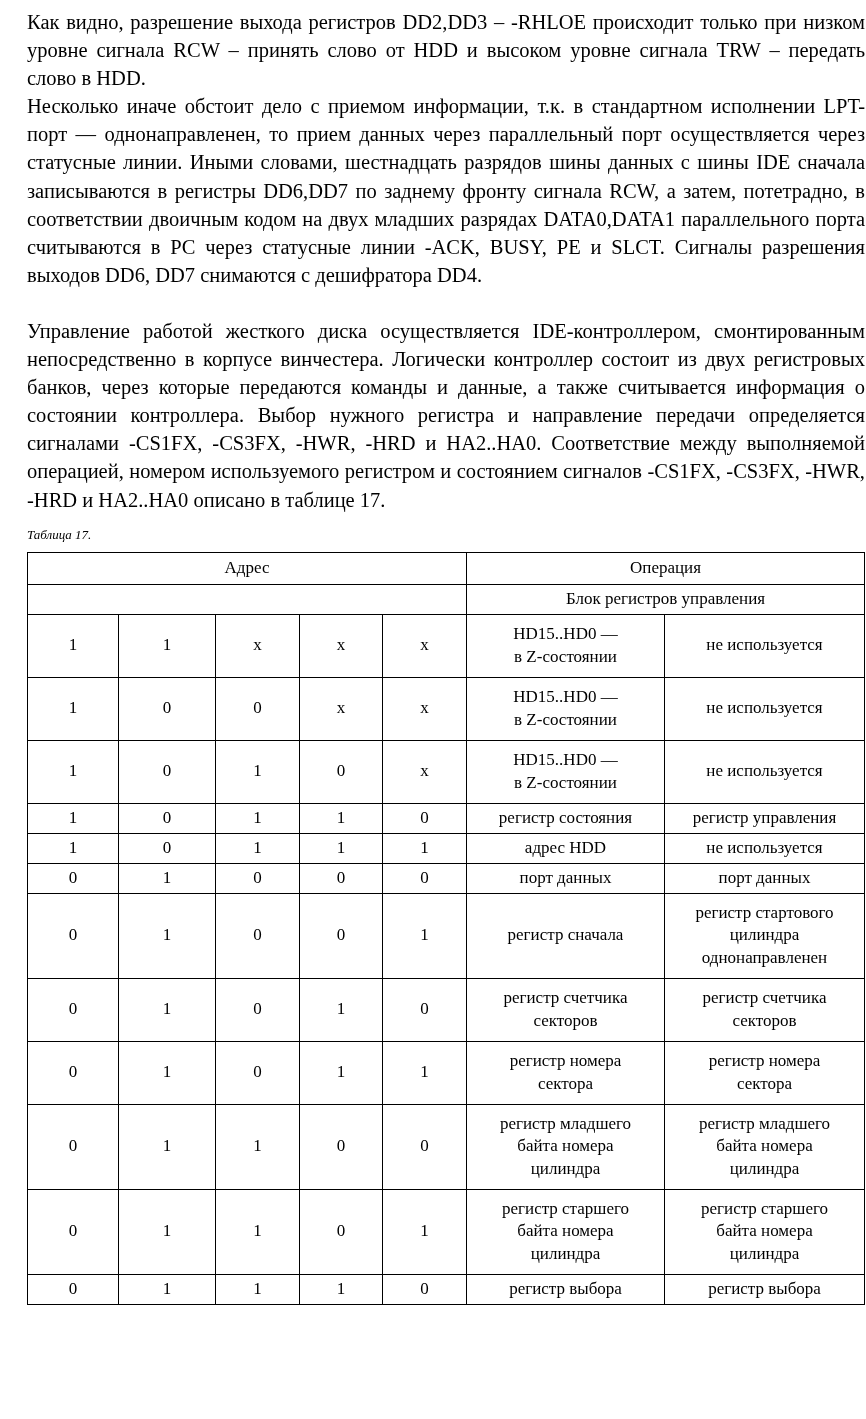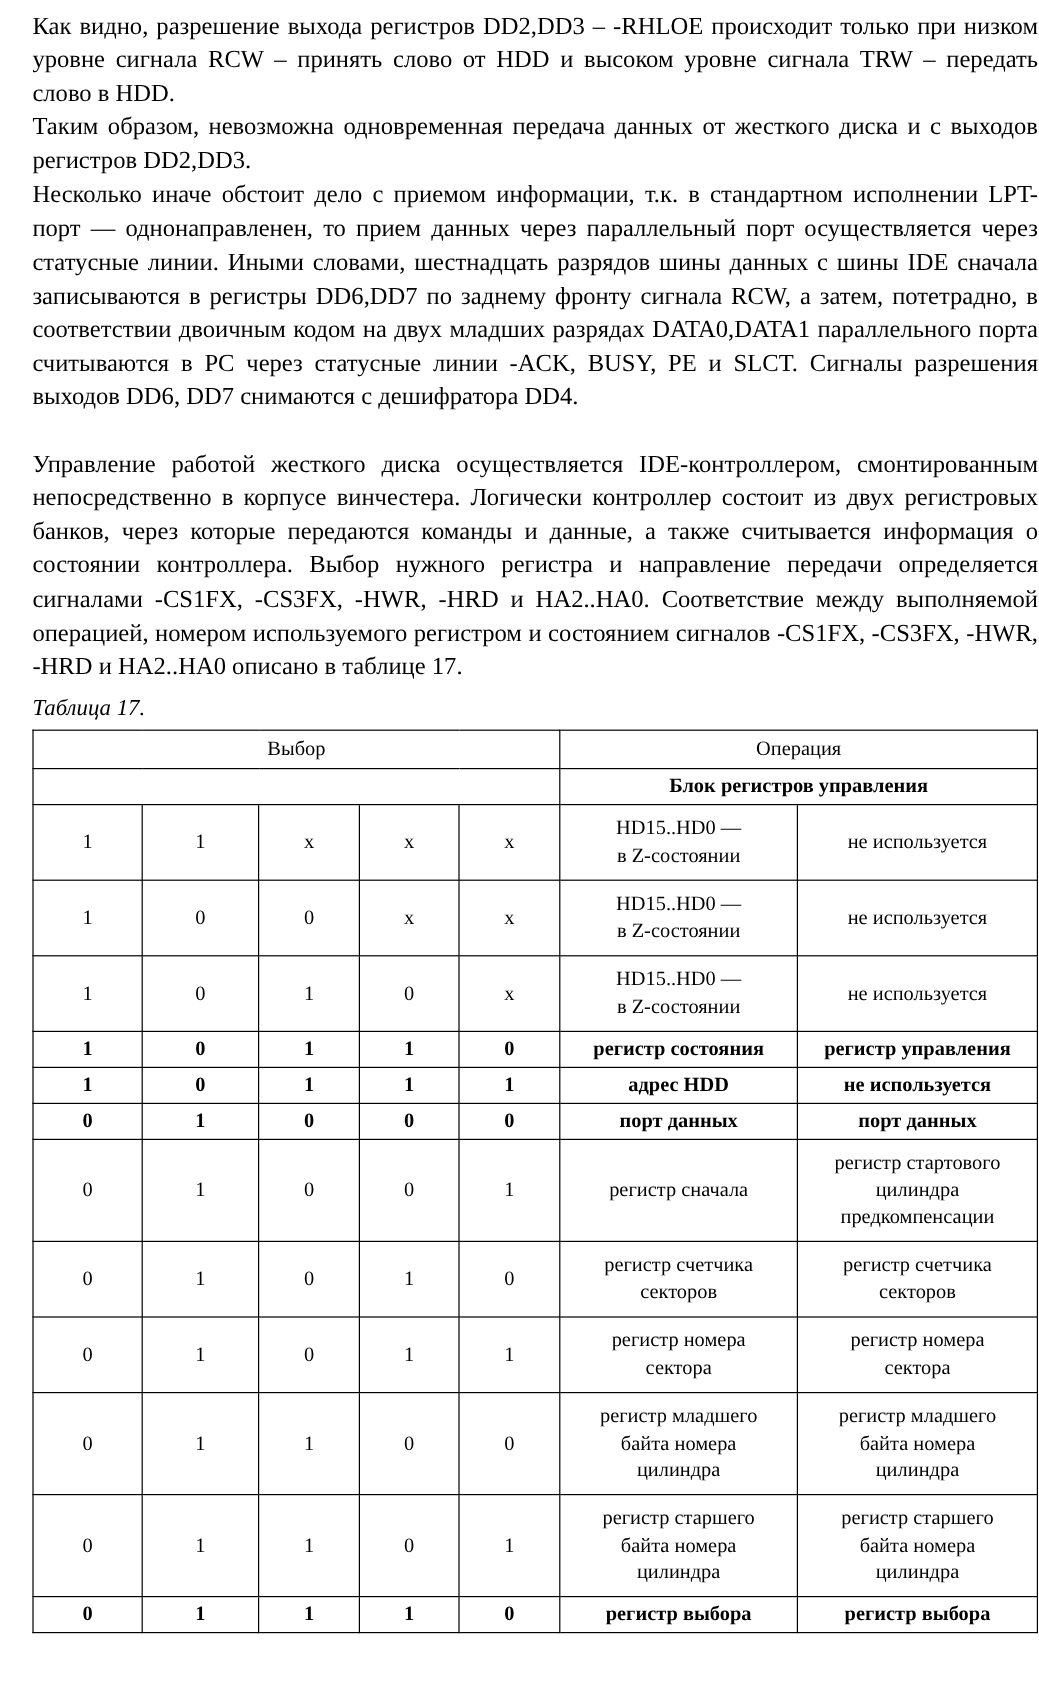--- a/index.html
+++ b/index.html
@@ -35,21 +35,21 @@
     text-justify: inter-word;
     text-indent: 0;
     hyphens: none;
   }
   p.body-par:last-child { text-align: justify; }
   .gap-par {
     height: 28px;
   }
   .caption {
     margin: 0;
-    font-size: 19px;
+    font-size: 13px;
     font-style: italic;
     line-height: 22px;
     padding-top: 10px;
     padding-bottom: 6px;
   }
   table.reg-table {
     border-collapse: collapse;
     width: 837px;
     table-layout: fixed;
     font-size: 17px;
@@ -59,61 +59,59 @@
     border: 1.5px solid #000;
     text-align: center;
     vertical-align: middle;
     padding: 2px 3px;
   }
   table.reg-table td.tall {
     height: 58px;
   }
   table.reg-table td.single {
     height: 25px;
-    font-weight: bold;
   }
   table.reg-table td.hdr {
     height: 27px;
   }
   .col1 { width: 91px; }
   .col2 { width: 97px; }
   .col3 { width: 84px; }
   .col4 { width: 83px; }
   .col5 { width: 84px; }
   .col6 { width: 198px; }
   .col7 { width: 200px; }
   .cellline { display: block; }
 </style>
 </head>
 <body>
 
 <div class="page">
   <div class="content">
 
     <p class="body-par">Как видно, разрешение выхода регистров DD2,DD3 – -RHLOE происходит только при низком уровне сигнала RCW – принять слово от HDD и высоком уровне сигнала TRW – передать слово в HDD.</p>
-    <p class="body-par">Таким образом, невозможна одновременная передача данных от жесткого диска и с выходов регистров DD2,DD3.</p>
     <p class="body-par">Несколько иначе обстоит дело с приемом информации, т.к. в стандартном исполнении LPT-порт — однонаправленен, то прием данных через параллельный порт осуществляется через статусные линии. Иными словами, шестнадцать разрядов шины данных с шины IDE сначала записываются в регистры DD6,DD7 по заднему фронту сигнала RCW, а затем, потетрадно, в соответствии двоичным кодом на двух младших разрядах DATA0,DATA1 параллельного порта считываются в PC через статусные линии -ACK, BUSY, PE и SLCT. Сигналы разрешения выходов DD6, DD7 снимаются  с дешифратора DD4.</p>
     <div class="gap-par"></div>
     <p class="body-par">Управление работой жесткого диска осуществляется IDE-контроллером, смонтированным непосредственно в корпусе винчестера. Логически контроллер состоит из двух регистровых банков, через которые передаются команды и данные, а также считывается информация о состоянии контроллера. Выбор нужного регистра и направление передачи определяется сигналами -CS1FX, -CS3FX, -HWR, -HRD и HA2..HA0. Соответствие между выполняемой операцией, номером используемого регистром и состоянием сигналов -CS1FX, -CS3FX, -HWR, -HRD и HA2..HA0 описано  в таблице 17.</p>
 
     <p class="caption">Таблица 17.</p>
 
     <table class="reg-table">
       <colgroup>
         <col class="col1">
           <col class="col2">
           <col class="col3">
           <col class="col4">
           <col class="col5">
           <col class="col6">
           <col class="col7">
       </colgroup>
       <tbody>
         <tr>
-          <td class="hdr" colspan="5">Выбор</td>
+          <td class="hdr" colspan="5">Адрес</td>
           <td class="hdr" colspan="2">Операция</td>
         </tr>
 
         <tr>
           <td class="single" colspan="5"></td>
           <td class="single" colspan="2">Блок регистров управления</td>
         </tr>
 
         <tr>
           <td class="tall">1</td>
@@ -196,21 +194,21 @@
           <td class="tall" style="height:80px">1</td>
           <td class="tall" style="height:80px">0</td>
           <td class="tall" style="height:80px">0</td>
           <td class="tall" style="height:80px">1</td>
           <td class="tall" style="height:80px">
             <span class="cellline">регистр сначала</span>
           </td>
           <td class="tall" style="height:80px">
             <span class="cellline">регистр стартового</span>
             <span class="cellline">цилиндра</span>
-            <span class="cellline">предкомпенсации</span>
+            <span class="cellline">однонаправленен</span>
           </td>
         </tr>
 
         <tr>
           <td class="tall">0</td>
           <td class="tall">1</td>
           <td class="tall">0</td>
           <td class="tall">1</td>
           <td class="tall">0</td>
           <td class="tall">

